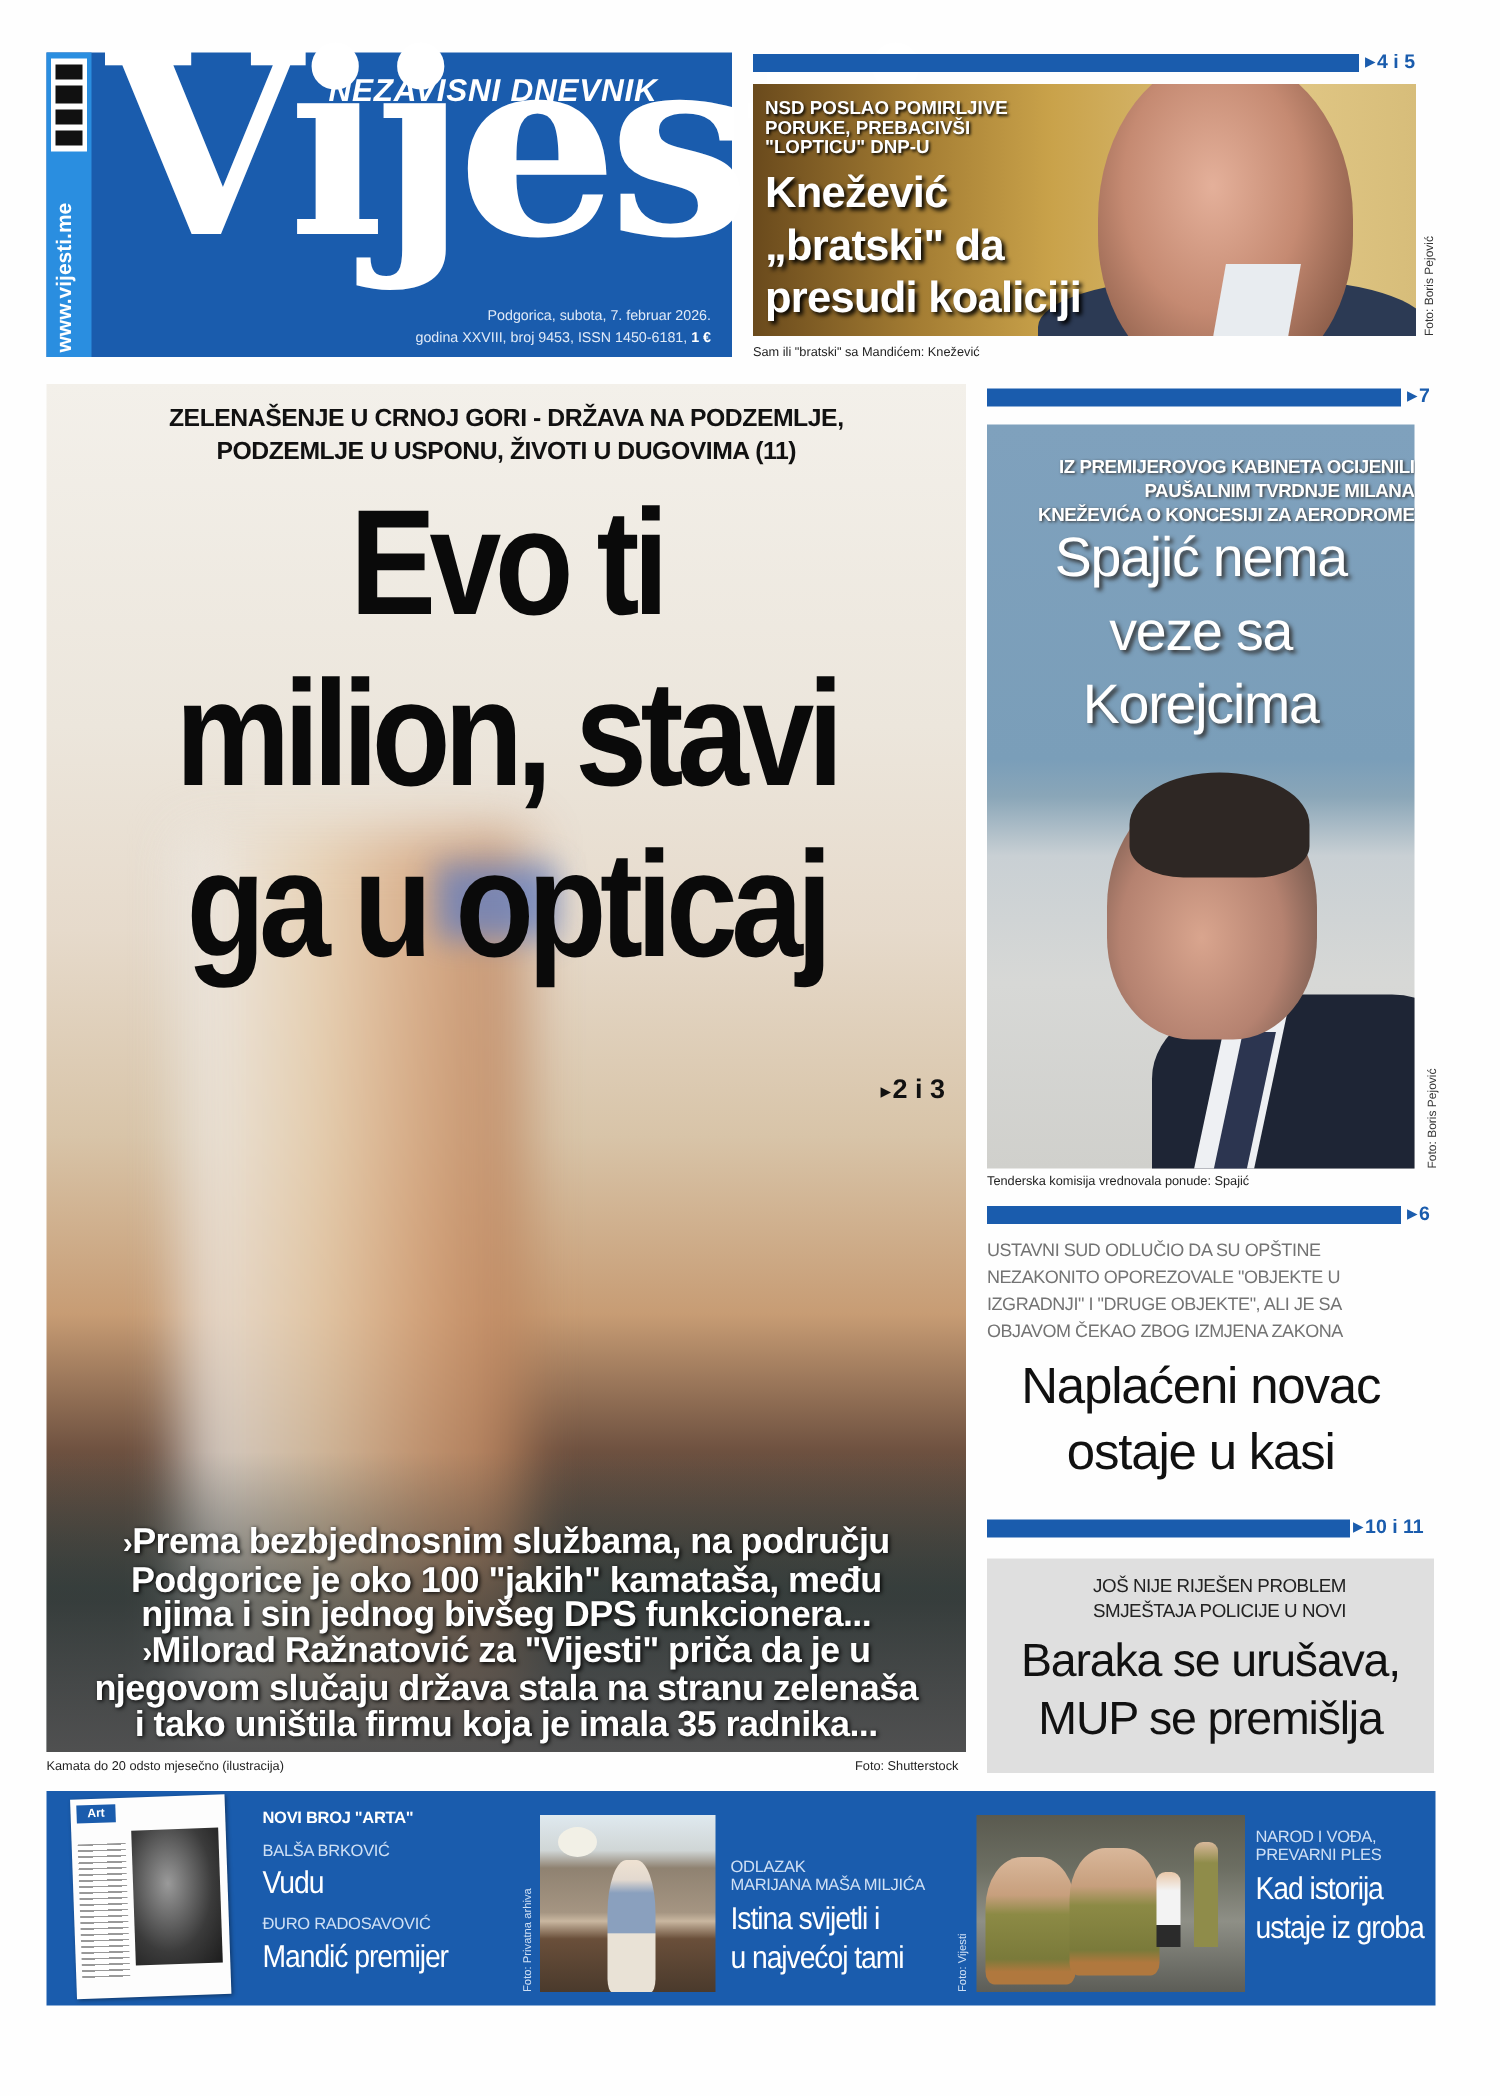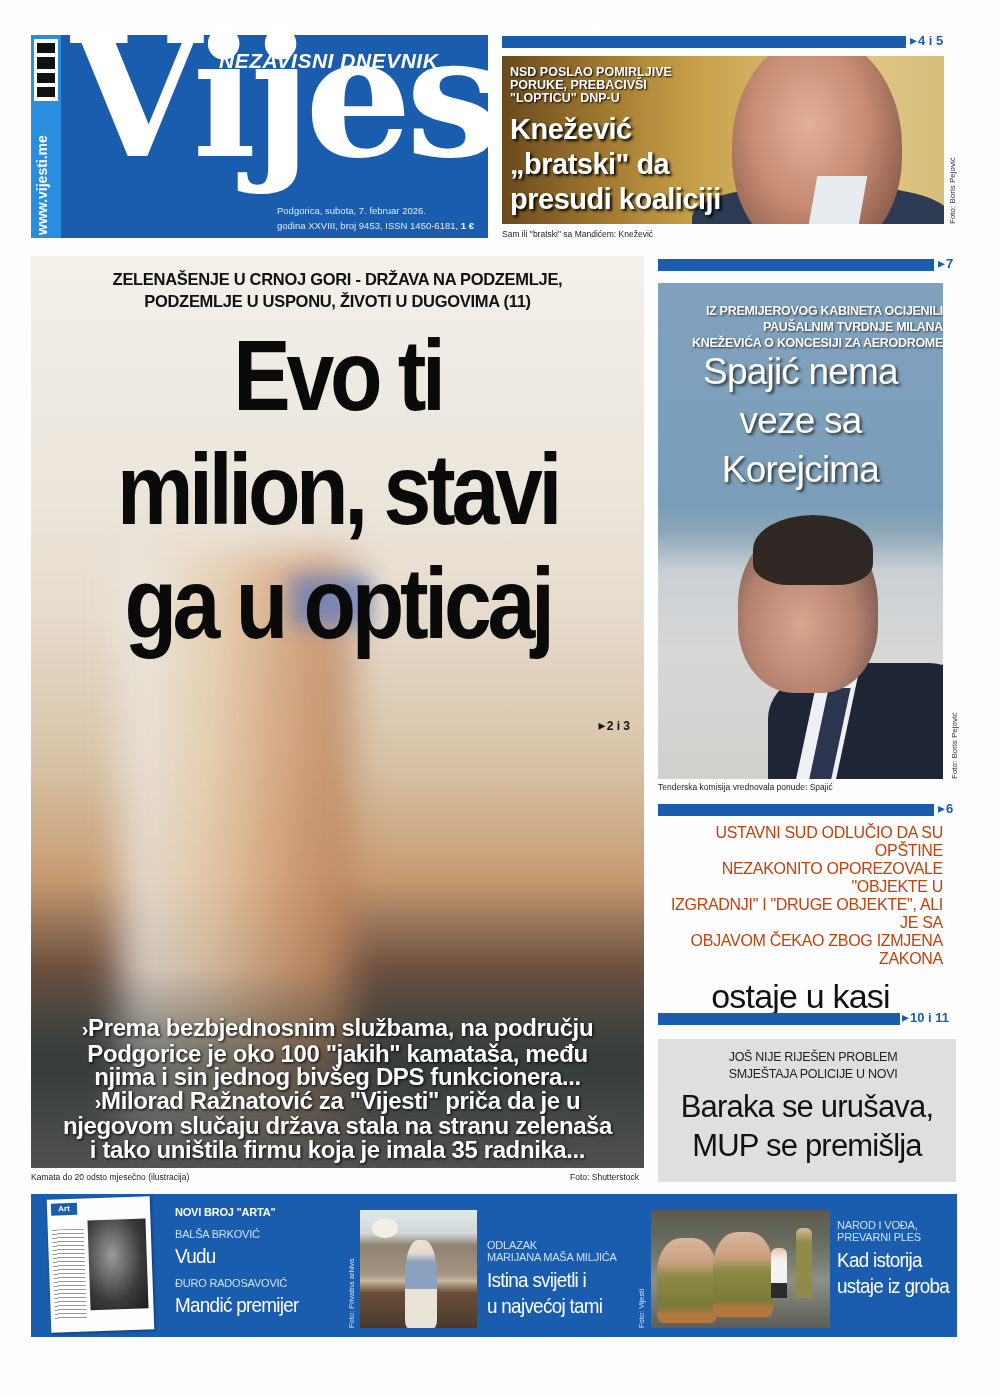--- a/index.html
+++ b/index.html
@@ -20,21 +20,21 @@
     color:#fff; font-weight:bold; font-size:14px; white-space:nowrap; width:130px;
   }
   #brand-tagline {
     left: 188px; top: 14px; color:#fff; font-style: italic; font-weight: bold;
     font-size: 21px; letter-spacing: 0.5px;
   }
   #brand-name {
     left: 40px; top: -22px; color:#fff; font-family: "DejaVu Serif", "Liberation Serif", serif;
     font-weight: bold; font-size: 168px; letter-spacing: -6px; line-height: 1;
   }
-  #issue-info { right: 14px; top: 168px; color:#dfe9f7; font-size: 9.5px; text-align:left; line-height: 15px; }
+  #issue-info { right: 14px; top: 168px; color:#dfe9f7; font-size: 9.5px; text-align:right; line-height: 15px; }
   #issue-info b { color:#fff; }
 
   
   .sec-bar { height: 12px; background: #1a5cad; }
   .page-ref { color:#1a5cad; font-weight:bold; font-size:13px; white-space:nowrap; }
   .page-ref:before { content:"\25B8"; font-size:14px; margin-right:1px; }
 
   
   #top-story { left: 502px; top: 56px; width: 442px; height: 168px; overflow:hidden;
     background: linear-gradient(90deg, #6a4a1c 0%, #a47d33 25%, #c9a24a 45%, #d3b265 60%, #e3c987 75%, #d7bd7a 100%); }
@@ -55,21 +55,21 @@
   #main-story .blob1 { position:absolute; left: 90px; top: 300px; width: 230px; height: 600px;
     background: linear-gradient(90deg, #eee 0%, #e8d0b0 40%, #d4a27a 70%, #b77e58 100%); filter: blur(18px); opacity:0.8; }
   #main-story .blob2 { position:absolute; left: 260px; top: 320px; width: 80px; height: 50px; background:#5a7bc5; filter: blur(10px); opacity:0.7; }
   #main-story .shade { position:absolute; left:0; right:0; bottom:0; height: 200px;
     background: linear-gradient(180deg, rgba(40,45,45,0) 0%, rgba(50,55,55,0.6) 50%, rgba(80,80,80,0.9) 100%); }
   #main-kicker { position:absolute; left: 0; width: 100%; top: 12px; text-align:center; font-weight: bold;
     font-size: 16.5px; line-height: 22px; color:#111; letter-spacing: -0.3px; }
   #main-headline { position:absolute; left: 0; width: 100%; top: 62px; text-align:center; font-weight: bold;
     font-size: 100px; line-height: 114px; color:#0a0a0a; letter-spacing: -5px; transform: scaleX(0.86); }
   #main-ref { position:absolute; right: 14px; top: 460px; }
-  #main-ref .page-ref { color:#111; font-size: 12px; margin-top: 12px; }
+  #main-ref .page-ref { color:#111; font-size: 18px; margin-top: 12px; }
   #main-bullets { position:absolute; left: 0; width: 100%; top: 760px; text-align:center; color:#fff; font-weight:bold;
     font-size: 24px; line-height: 23.5px; text-shadow: 1px 1px 3px #000; letter-spacing: -0.4px; }
   #main-bullets .b:before { content:"\203A "; font-size: 20px; }
   #main-caption { left: 31px; top: 1172px; font-size: 8.5px; color:#222; }
   #main-credit { left: 570px; top: 1172px; font-size: 8.5px; color:#222; }
 
   
   .right-bar { left: 658px; width: 276px; }
   .right-ref { left: 938px; }
   #spajic-story { left: 658px; top: 283px; width: 285px; height: 496px; overflow:hidden;
@@ -81,21 +81,21 @@
   #spajic-story .head { position:absolute; left: 80px; top: 240px; width: 140px; height: 170px; border-radius: 48% 48% 40% 40%;
     background: radial-gradient(ellipse at 45% 60%, #d9a58e 0%, #b58270 50%, #6a5248 85%); }
   #spajic-story .hair { position:absolute; left: 95px; top: 232px; width: 120px; height: 70px; border-radius: 50% 50% 30% 30%; background:#2e2724; }
   #spajic-story .suit { position:absolute; left: 110px; top: 380px; width: 200px; height: 140px; background:#1e2535; border-radius: 40% 20% 0 0; }
   #spajic-story .shirt { position:absolute; left: 150px; top: 380px; width: 40px; height: 120px; background:#eef0f3; transform: skewX(-12deg); }
   #spajic-story .tie { position:absolute; left: 160px; top: 405px; width: 22px; height: 100px; background:#2c3550; transform: skewX(-12deg); }
   #spajic-credit { left: 950px; top: 779px; transform-origin: 0 0; transform: rotate(-90deg); font-size: 8px; color:#333; white-space:nowrap; }
   #spajic-caption { left: 658px; top: 782px; font-size: 8.5px; color:#222; }
 
   #court-story { left: 658px; top: 824px; width: 285px; }
-  #court-story .kicker { text-align:right; font-size: 16px; line-height: 18px; color:#c2410c; letter-spacing:-0.3px; }
+  #court-story .kicker { text-align:left; font-size: 12px; line-height: 18px; color:#737373; letter-spacing:-0.3px; }
   #court-story .headline { text-align:center; font-size: 34px; line-height: 44px; color:#111; margin-top: 6px; letter-spacing:-0.8px; }
 
   #police-story { left: 658px; top: 1039px; width: 298px; height: 143px; background:#dfdfdf; }
   #police-story .kicker { text-align:center; font-size: 12.5px; line-height: 17px; color:#222; padding-top: 10px; letter-spacing:-0.3px;margin-left:12px; }
   #police-story .headline { text-align:center; font-size: 31px; line-height: 39px; color:#111; margin-top: 4px; letter-spacing:-0.8px; }
 
   
   #teaser-strip { left: 31px; top: 1194px; width: 926px; height: 143px; background:#1a5cad; }
   #art-cover { left: 18px; top: 4px; width: 103px; height: 133px; background:#fdfdfd; transform: rotate(-2deg);
     box-shadow: 1px 1px 3px rgba(0,0,0,0.4); overflow:hidden; }
@@ -213,20 +213,21 @@
 <div class="abs sec-bar right-bar" style="top:804px;"></div>
 <div class="abs page-ref right-ref" style="top:800px;">6</div>
 <div id="court-story" class="abs">
   <div class="kicker">
     <div>USTAVNI SUD ODLUČIO DA SU OPŠTINE</div>
     <div>NEZAKONITO OPOREZOVALE "OBJEKTE U</div>
     <div>IZGRADNJI" I "DRUGE OBJEKTE", ALI JE SA</div>
     <div>OBJAVOM ČEKAO ZBOG IZMJENA ZAKONA</div>
   </div>
   <div class="headline">
+    <div>Naplaćeni novac</div>
     <div>ostaje u kasi</div>
   </div>
 </div>
 
 <div class="abs sec-bar" style="left:658px;top:1013px;width:242px;"></div>
 <div class="abs page-ref" style="left:902px;top:1009px;">10 i 11</div>
 <div id="police-story" class="abs">
   <div class="kicker">
     <div>JOŠ NIJE RIJEŠEN PROBLEM</div>
     <div>SMJEŠTAJA POLICIJE U NOVI</div>

